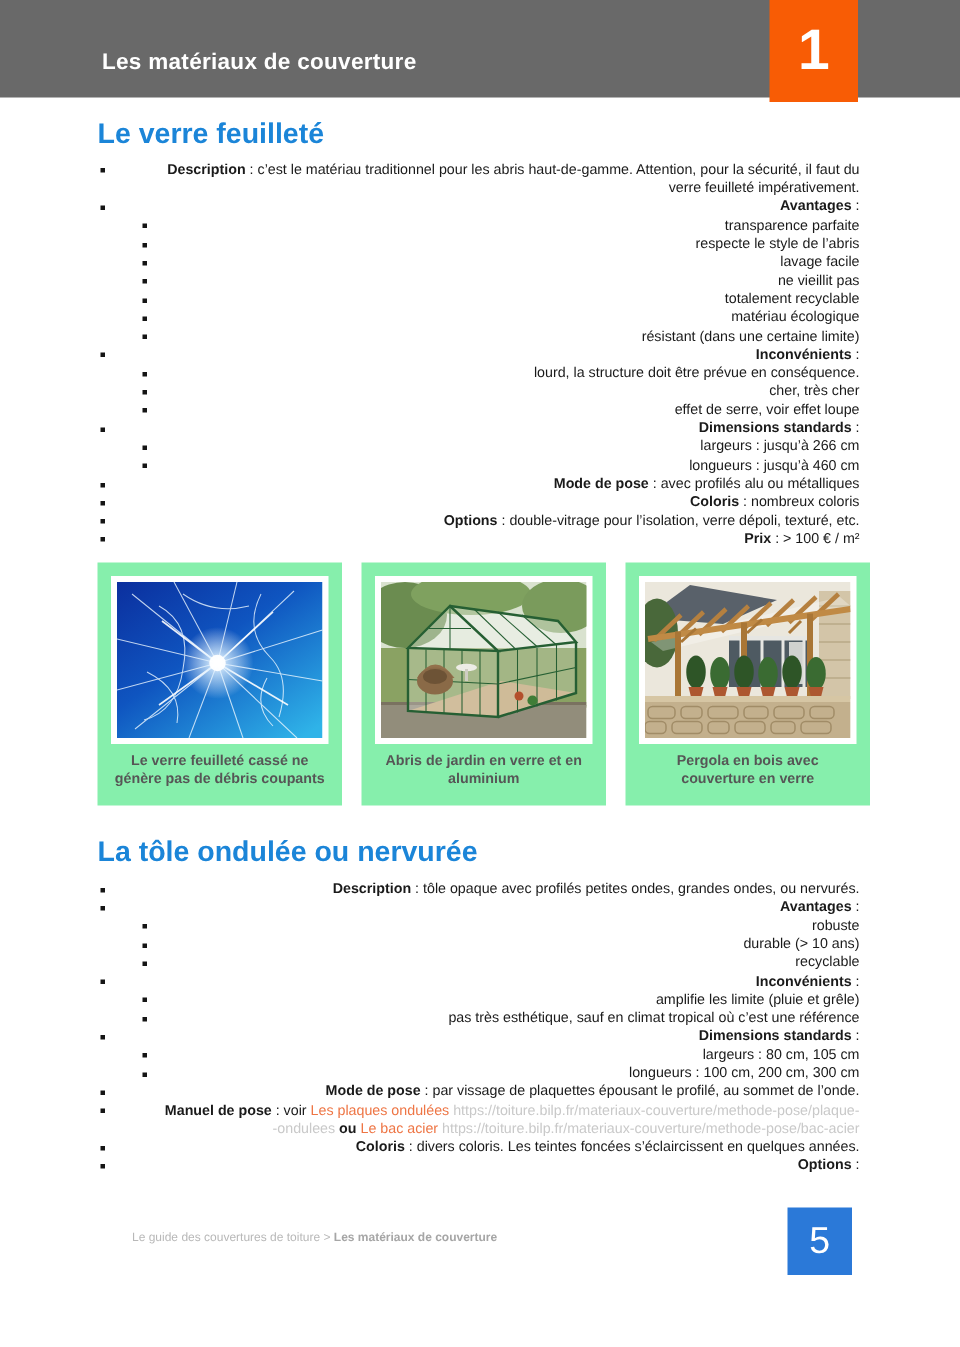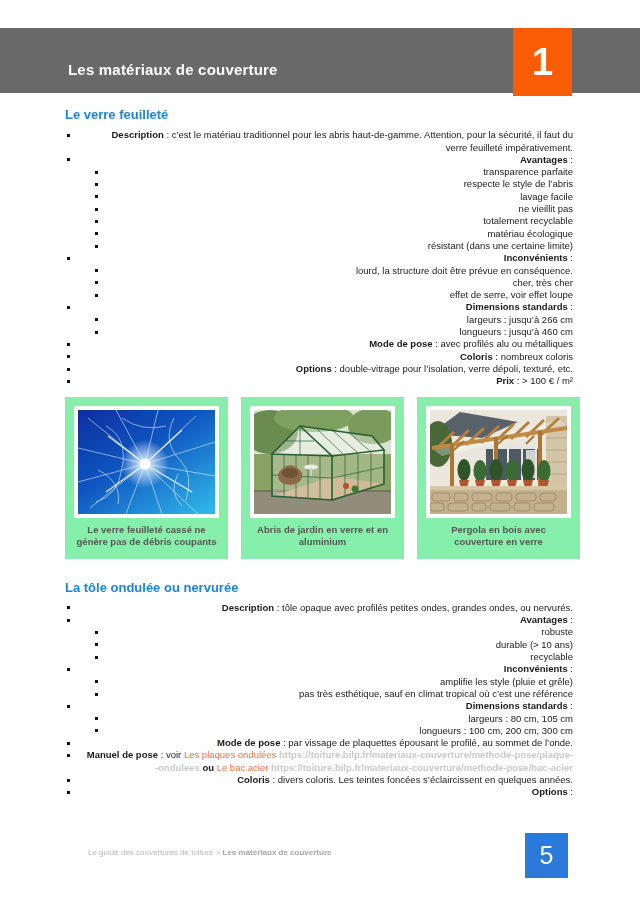--- a/index.html
+++ b/index.html
@@ -1,35 +1,35 @@
 <!DOCTYPE html>
 <html lang="fr"><head>
 <meta charset="utf-8">
 <style>
   *{margin:0;padding:0;box-sizing:border-box;}
   html,body{background:#ffffff;}
   .page{position:relative;width:640px;height:856px;background:#ffffff;overflow:hidden;
-        font-family:"Liberation Sans","DejaVu Sans",sans-serif;color:#1a1a1a;margin-top:28px;}
+        font-family:"Liberation Sans","DejaVu Sans",sans-serif;color:#1a1a1a;}
   
   .header{position:absolute;top:0;left:0;width:640px;height:65px;background:#696969;}
   .header-title{position:absolute;left:68px;top:34px;font-size:15px;font-weight:bold;color:#ffffff;letter-spacing:.2px;line-height:1;}
   .chapter{position:absolute;top:0;left:513px;width:59px;height:68px;background:#f85c05;color:#ffffff;
            display:flex;align-items:center;justify-content:center;font-size:38px;font-weight:bold;}
   
   .content{position:absolute;top:80px;left:65px;width:508px;}
-  h2.section{font-size:13px;font-weight:bold;color:#1b85d8;margin:0 0 7px 0;line-height:1.1;}
+  h2.section{font-size:19px;font-weight:bold;color:#1b85d8;margin:0 0 7px 0;line-height:1.1;}
   h2.section2{margin-top:22px;}
   ul{list-style:none;text-align:right;}
   .lvl1>li,.lvl2>li{position:relative;padding-left:11px;font-size:9.5px;line-height:12.3px;}
   .lvl1>li::before,.lvl2>li::before{content:"";position:absolute;left:2px;top:4.6px;width:3px;height:3px;background:#151515;}
   .lvl2{margin-left:17px;}
   .t-b{font-weight:bold;}
   .t-p{}
   .t-link{color:#ee7544;}
-  .t-url{color:#c9c9c9;font-weight:bold;}
+  .t-url{color:#c9c9c9;}
   
   .cards{display:flex;gap:13px;margin-top:9px;align-items:flex-start;}
   .card{width:163px;background:#86efac;padding:9px 9px 11px;}
   .photo{background:#ffffff;padding:4px;}
   .photo svg{display:block;width:137px;height:104px;}
   figcaption{margin-top:6px;font-size:9.5px;font-weight:bold;color:#565656;text-align:center;line-height:12px;padding:0 2px;}
   
   .footer-breadcrumb{position:absolute;left:88px;bottom:27px;font-size:8px;color:#b8b8b8;line-height:1;}
   .footer-breadcrumb b{color:#a6a6a6;}
   .pagebox{position:absolute;left:525px;bottom:6px;width:43px;height:45px;background:#2b79d8;color:#ffffff;
@@ -260,21 +260,21 @@
     <section>
       <h2 class="section section2">La tôle ondulée ou nervurée</h2>
       <ul class="lvl1">
           <li><span class="t-b">Description</span><span class="t-p"> : tôle opaque avec profilés petites ondes, grandes ondes, ou nervurés.</span></li>
           <li><span class="t-b">Avantages</span><span class="t-p"> :</span><ul class="lvl2">
               <li><span class="t-p">robuste</span></li>
               <li><span class="t-p">durable (&gt; 10 ans)</span></li>
               <li><span class="t-p">recyclable</span></li>
             </ul></li>
           <li><span class="t-b">Inconvénients</span><span class="t-p"> :</span><ul class="lvl2">
-              <li><span class="t-p">amplifie les style (pluie et grêle)</span></li>
+              <li><span class="t-p">amplifie les limite (pluie et grêle)</span></li>
               <li><span class="t-p">pas très esthétique, sauf en climat tropical où c’est une référence</span></li>
             </ul></li>
           <li><span class="t-b">Dimensions standards</span><span class="t-p"> :</span><ul class="lvl2">
               <li><span class="t-p">largeurs : 80 cm, 105 cm</span></li>
               <li><span class="t-p">longueurs : 100 cm, 200 cm, 300 cm</span></li>
             </ul></li>
           <li><span class="t-b">Mode de pose</span><span class="t-p"> : par vissage de plaquettes épousant le profilé, au sommet de l’onde.</span></li>
           <li><span class="t-b">Manuel de pose</span><span class="t-p"> : voir </span><span class="t-link">Les plaques ondulées</span><span class="t-url"> https://toiture.bilp.fr/materiaux-couverture/methode-pose/plaque-</span><br><span class="t-url">-ondulees</span><span class="t-p"> </span><span class="t-b">ou</span><span class="t-p"> </span><span class="t-link">Le bac acier</span><span class="t-url"> https://toiture.bilp.fr/materiaux-couverture/methode-pose/bac-acier</span></li>
           <li><span class="t-b">Coloris</span><span class="t-p"> : divers coloris. Les teintes foncées s’éclaircissent en quelques années.</span></li>
           <li><span class="t-b">Options</span><span class="t-p"> :</span></li>

